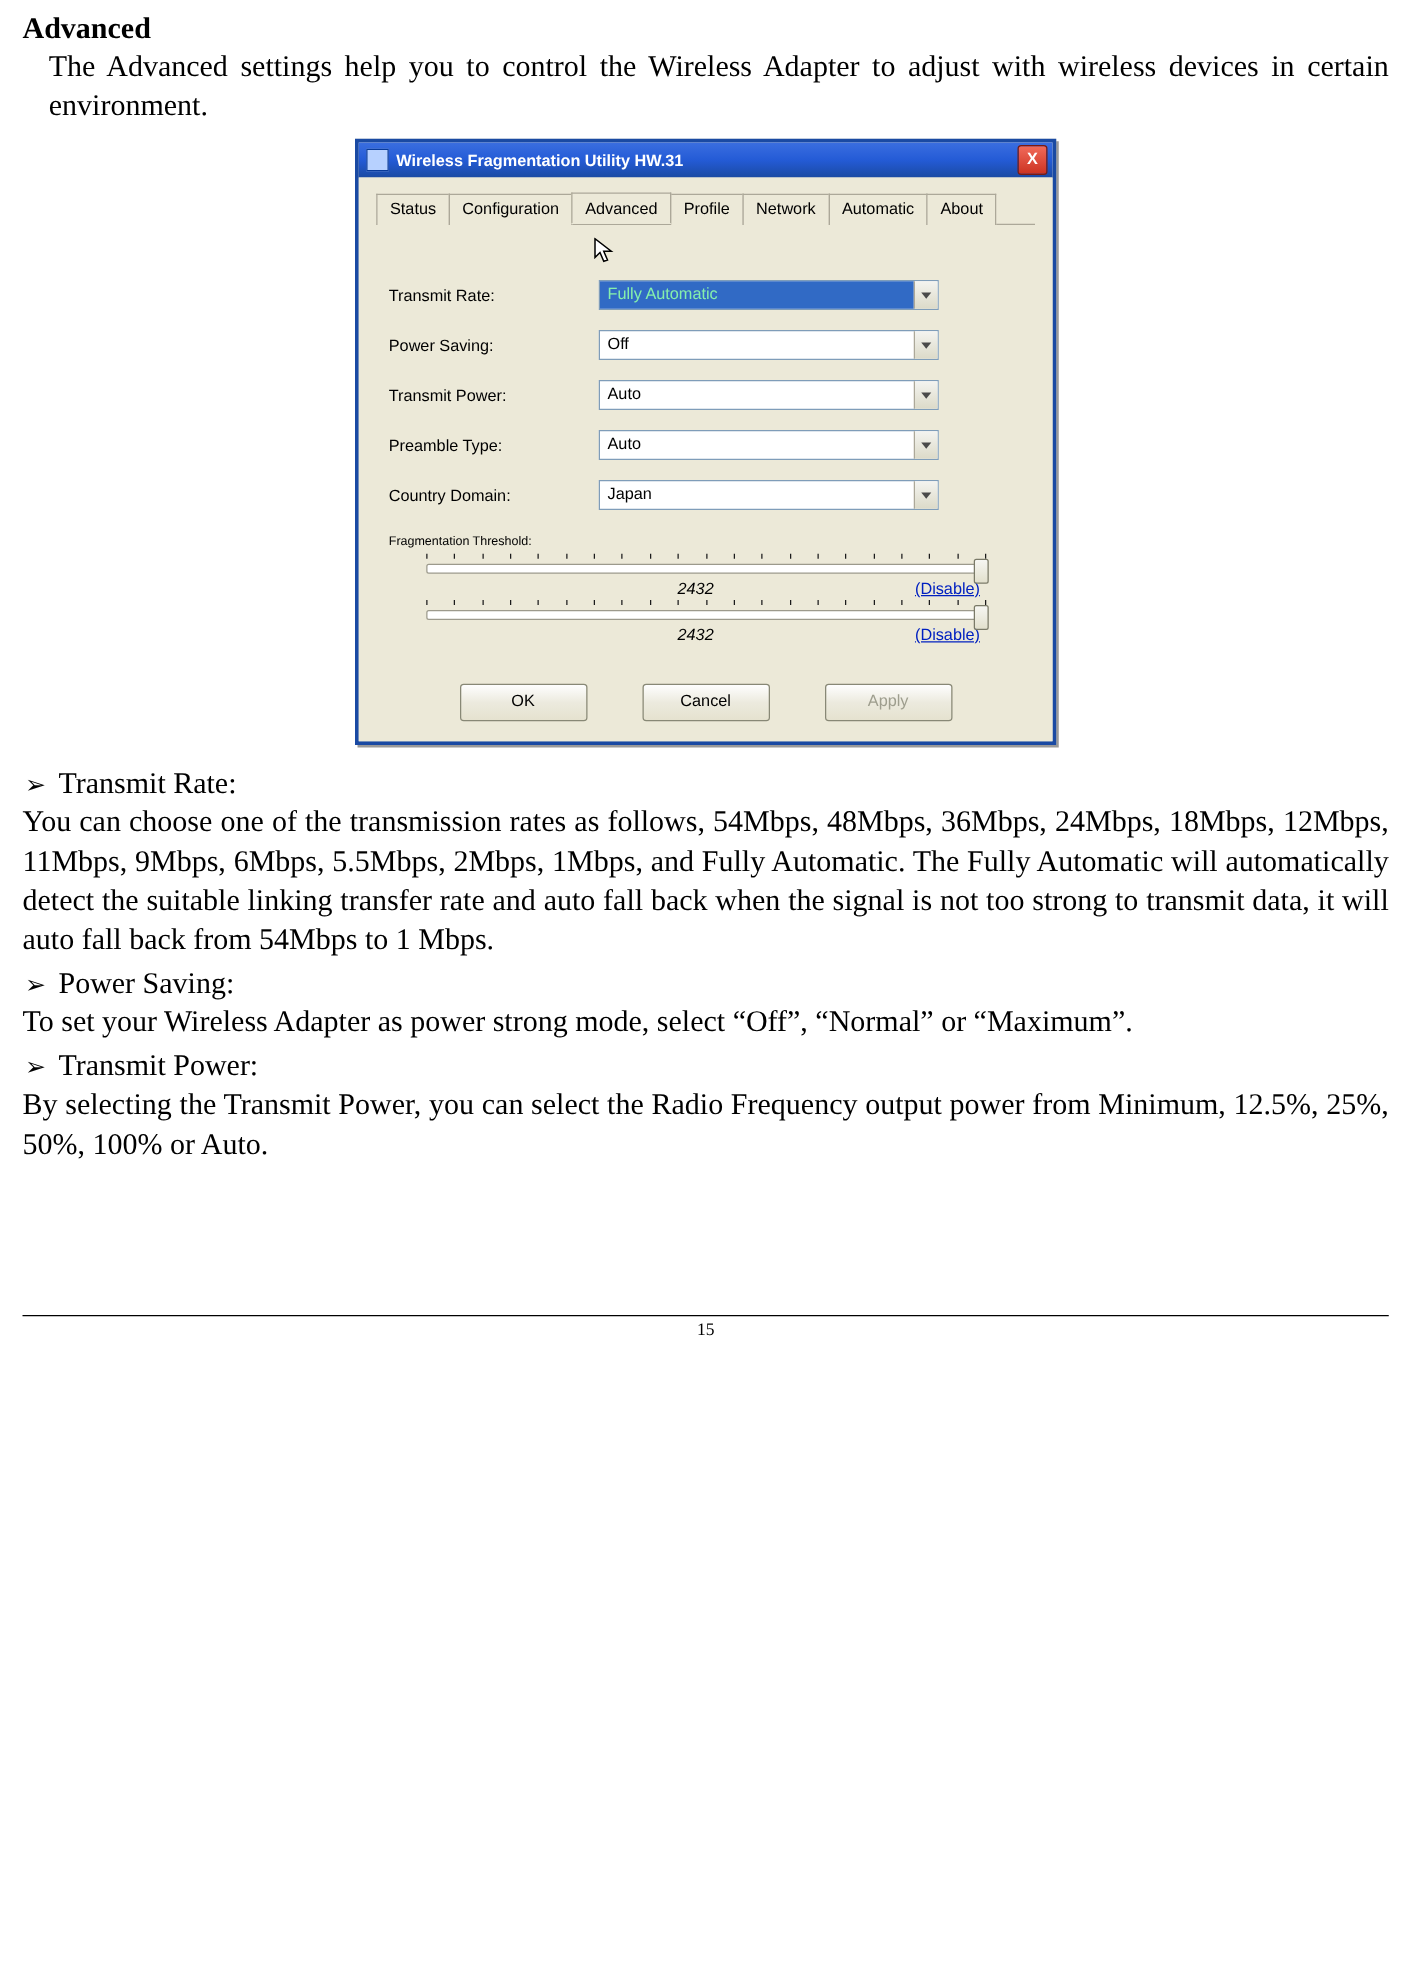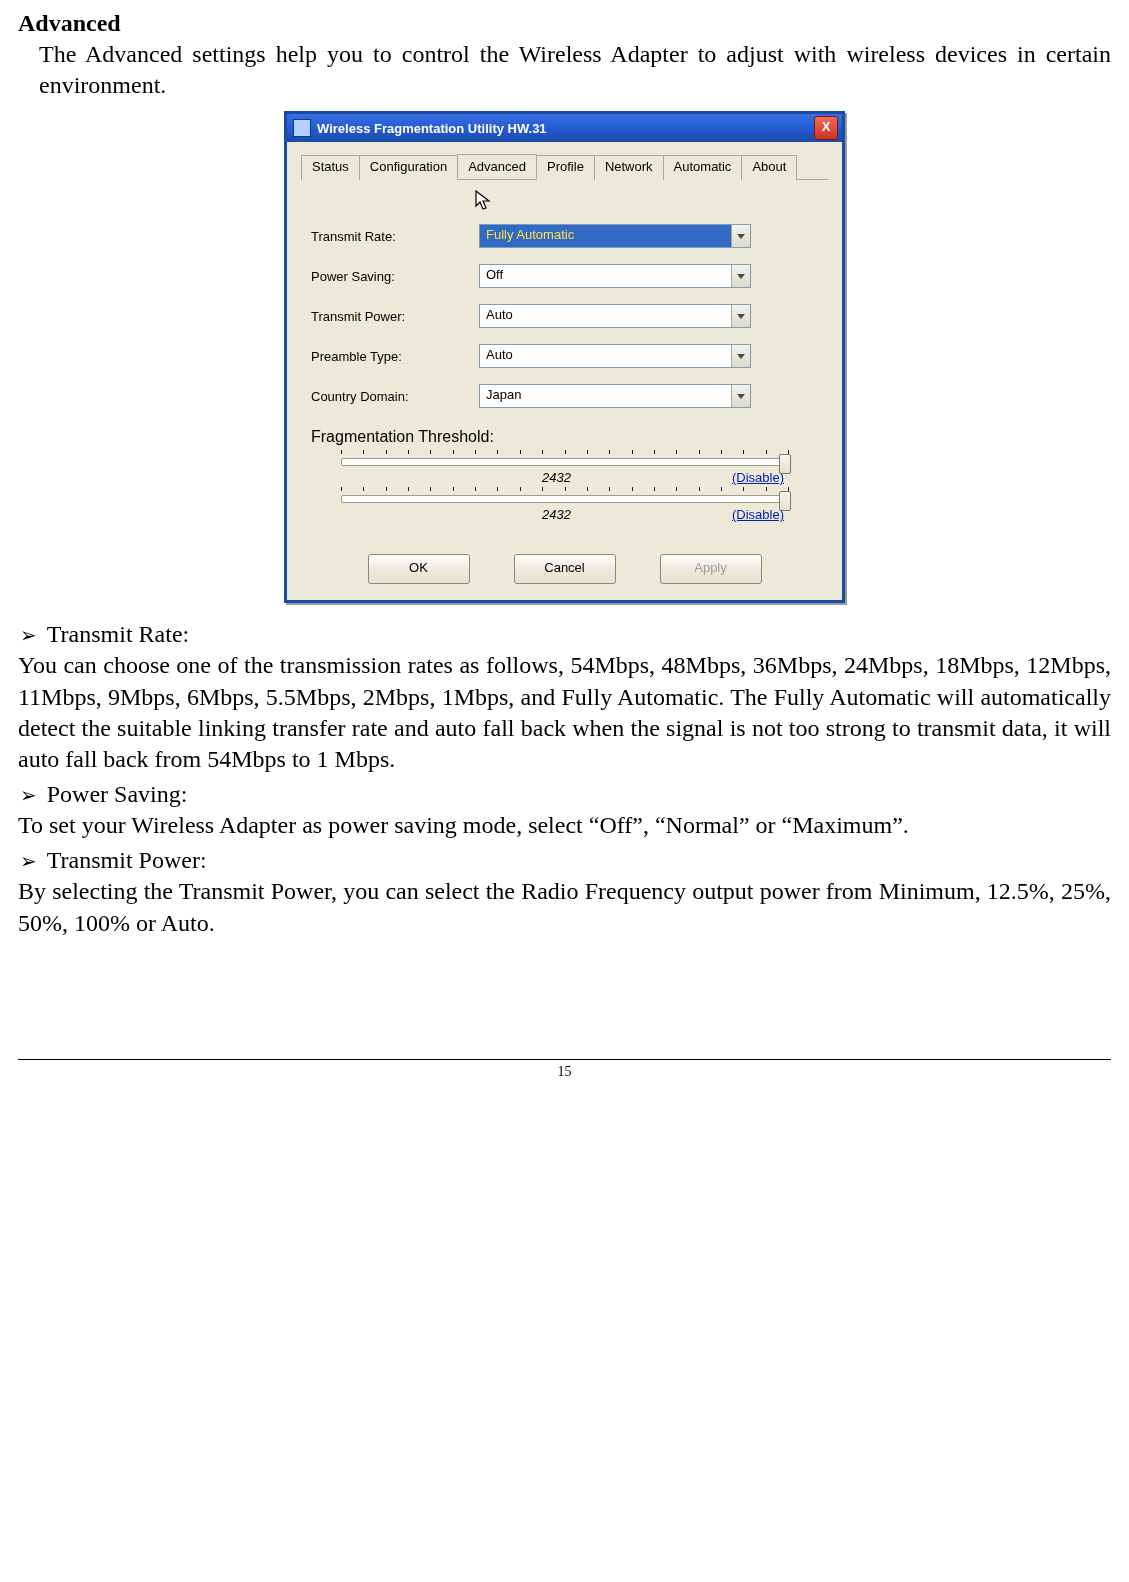--- a/index.html
+++ b/index.html
@@ -124,38 +124,38 @@
     height: 22px;
     cursor: pointer;
   }
   .dropdown .dd-val {
     flex: 1;
     padding: 2px 6px;
     font-size: 13px;
   }
   .dropdown.selected .dd-val {
     background: #316ac5;
-    color: #fde047;
+    color: #86efac;
   }
   .dd-btn {
     width: 18px;
     background: linear-gradient(#f4f4f0,#dcdac8);
     border-left: 1px solid #aca899;
     display: flex;
     align-items: center;
     justify-content: center;
   }
   .dd-btn::after {
     content: "";
     border-left: 4px solid transparent;
     border-right: 4px solid transparent;
     border-top: 5px solid #4a4a4a;
   }
   .section-label {
-    font-size: 16px;
+    font-size: 10px;
     padding-left: 10px;
     margin-top: 20px;
     margin-bottom: 2px;
   }
   .slider-wrap {
     padding: 0 40px 0 40px;
   }
   .slider-ticks {
     height: 10px;
     position: relative;
@@ -406,21 +406,21 @@
   <div class="bullet-line">
     <span class="bullet-sym">➢</span>
     <span class="bullet-text">Transmit Rate:</span>
   </div>
   <div class="para">You can choose one of the transmission rates as follows, 54Mbps, 48Mbps, 36Mbps, 24Mbps, 18Mbps, 12Mbps, 11Mbps, 9Mbps, 6Mbps, 5.5Mbps, 2Mbps, 1Mbps, and Fully Automatic. The Fully Automatic will automatically detect the suitable linking transfer rate and auto fall back when the signal is not too strong to transmit data, it will auto fall back from 54Mbps to 1 Mbps.</div>
 
   <div class="bullet-line">
     <span class="bullet-sym">➢</span>
     <span class="bullet-text">Power Saving:</span>
   </div>
-  <div class="para">To set your Wireless Adapter as power saving mode, select “Off”, “Normal” or “Maximum”.</div>
+  <div class="para">To set your Wireless Adapter as power strong mode, select “Off”, “Normal” or “Maximum”.</div>
 
   <div class="bullet-line">
     <span class="bullet-sym">➢</span>
     <span class="bullet-text">Transmit Power:</span>
   </div>
   <div class="para">By selecting the Transmit Power, you can select the Radio Frequency output power from Minimum, 12.5%, 25%, 50%, 100% or Auto.</div>
 </div>
 
 <div class="footer">15</div>
 

